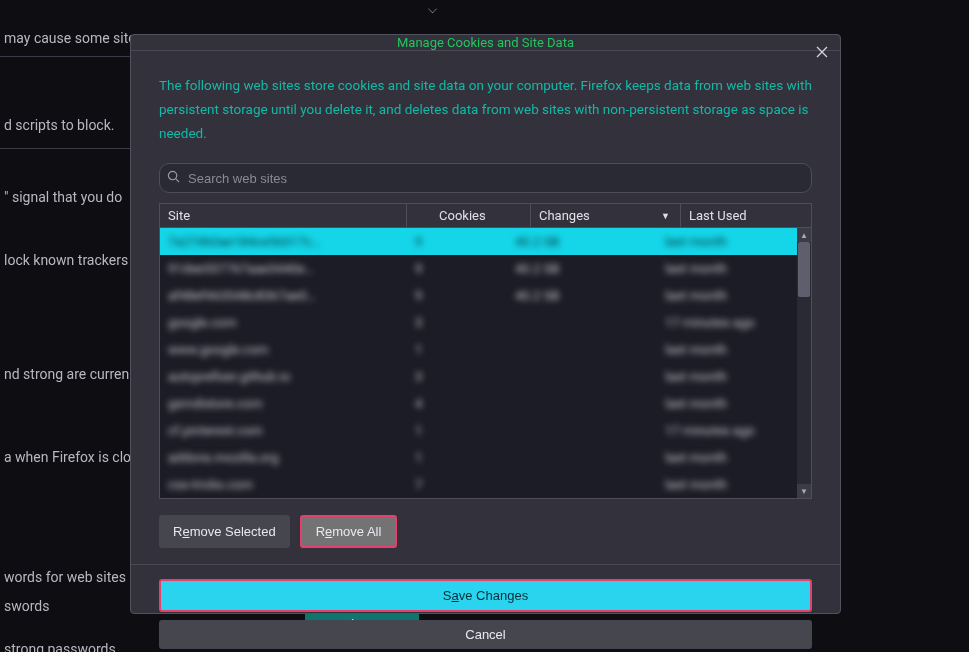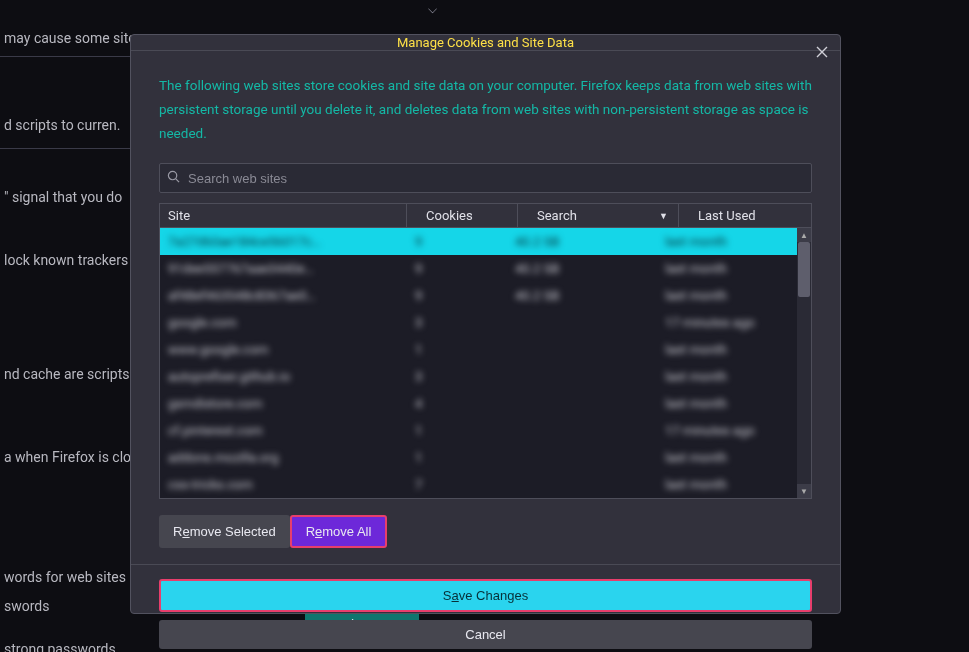--- a/index.html
+++ b/index.html
@@ -73,21 +73,21 @@
 
   .dialog-titlebar {
     height: 34px;
     border-bottom: 1px solid #4a4a55;
     display: flex;
     align-items: center;
     justify-content: center;
     position: relative;
   }
   .dialog-title {
-    color: #fde047;
+    color: #22c55e;
     font-size: 13px;
   }
   .close-btn {
     position: absolute;
     right: 6px;
     top: 5px;
     width: 24px;
     height: 24px;
     display: flex;
     align-items: center;
@@ -121,21 +121,21 @@
     top: 50%;
     transform: translateY(-50%);
     color: #9a9aa5;
   }
   .search-icon svg { width: 13px; height: 13px; }
   .search-input {
     width: 100%;
     height: 30px;
     background: #2a2a35;
     border: 1px solid #4e4e5a;
-    border-radius: 2px;
+    border-radius: 10px;
     padding-left: 28px;
     color: #a3a3a3;
     font-size: 13px;
     outline: none;
   }
   .search-input::placeholder { color: #8a8a95; }
 
   .table-container {
     border: 1px solid #4e4e5a;
     display: flex;
@@ -143,33 +143,32 @@
     height: 296px;
     position: relative;
   }
   .table-header {
     display: flex;
     height: 24px;
     background: #32313c;
     border-bottom: 1px solid #4e4e5a;
     font-size: 13px;
     color: #e0e0e8;
-    gap: 11px;
   }
   .th {
     display: flex;
     align-items: center;
     padding: 0 8px;
     border-right: 1px solid #4e4e5a;
     position: relative;
     cursor: pointer;
   }
   .th:last-child { border-right: none; }
   .th-site { width: 247px; }
-  .th-cookies { width: 100px; }
+  .th-cookies { width: 100px; margin-left: 24px; }
   .th-storage { width: 150px; }
   .th-lastused { flex: 1; }
   .sort-indicator {
     position: absolute;
     right: 10px;
     top: 50%;
     transform: translateY(-50%);
     font-size: 9px;
   }
 
@@ -223,36 +222,37 @@
     color: #05333a;
   }
   .cell { padding: 0 8px; overflow: hidden; white-space: nowrap; }
   .cell-site { width: 247px; filter: blur(3px); }
   .cell-cookies { width: 100px; filter: blur(3px); }
   .cell-storage { width: 150px; filter: blur(3px); }
   .cell-lastused { flex: 1; filter: blur(3px); padding-right: 18px; }
 
   .action-buttons {
     display: flex;
+    gap: 10px;
     margin-top: 16px;
   }
   .btn {
     padding: 7px 14px;
     border-radius: 3px;
     font-size: 13px;
     border: none;
     cursor: pointer;
   }
   .btn-secondary {
     background: #46464f;
     color: #e8e8f0;
   }
   .btn-highlight-red {
     border: 2px solid #e83e6c;
-    background: #6d28d9;
+    background: #737373;
     color: #e8e8f0;
   }
 
   .dialog-footer {
     border-top: 1px solid #4a4a55;
     padding: 14px 28px;
     display: flex;
     gap: 8px;
     justify-content: flex-end;
     flex-direction: column;
@@ -265,25 +265,25 @@
   }
   .mnemonic { text-decoration: underline; }
 </style>
 </head>
 <body>
 
 <div class="bg-settings">
   <span class="bg-chevron">⌵</span>
   <div class="bg-line" style="top:30px">may cause some site</div>
   <div class="bg-hr" style="top:56px"></div>
-  <div class="bg-line" style="top:117px">d scripts to curren.</div>
+  <div class="bg-line" style="top:117px">d scripts to block.</div>
   <div class="bg-hr" style="top:148px"></div>
   <div class="bg-line" style="top:189px">" signal that you do</div>
   <div class="bg-line" style="top:252px">lock known trackers</div>
-  <div class="bg-line" style="top:366px">nd cache are scripts</div>
+  <div class="bg-line" style="top:366px">nd strong are curren</div>
   <div class="bg-line" style="top:449px">a when Firefox is clo</div>
   <div class="bg-line" style="top:569px">words for web sites</div>
   <div class="bg-line" style="top:598px">swords</div>
   <div class="bg-line" style="top:641px">strong passwords</div>
   <div class="bg-button" style="left:305px; top:611px">
     <span>Saved Logins…</span>
   </div>
 </div>
 
 <div class="dialog">
@@ -308,21 +308,21 @@
           </svg>
       </span>
       <input class="search-input" placeholder="Search web sites" style="">
     </div>
 
     <div class="table-container">
       <div class="table-header">
         <div class="th th-site">Site</div>
         <div class="th th-cookies">Cookies</div>
         <div class="th th-storage">
-          <span>Search</span>
+          <span>Changes</span>
           <span class="sort-indicator">▼</span>
         </div>
         <div class="th th-lastused">Last Used</div>
       </div>
       <div class="table-body">
         <div class="row selected">
           <div class="cell cell-site">7a27d60ae184ce56017c…</div>
           <div class="cell cell-cookies">9</div>
           <div class="cell cell-storage">40.2 SB</div>
           <div class="cell cell-lastused">last month</div>

